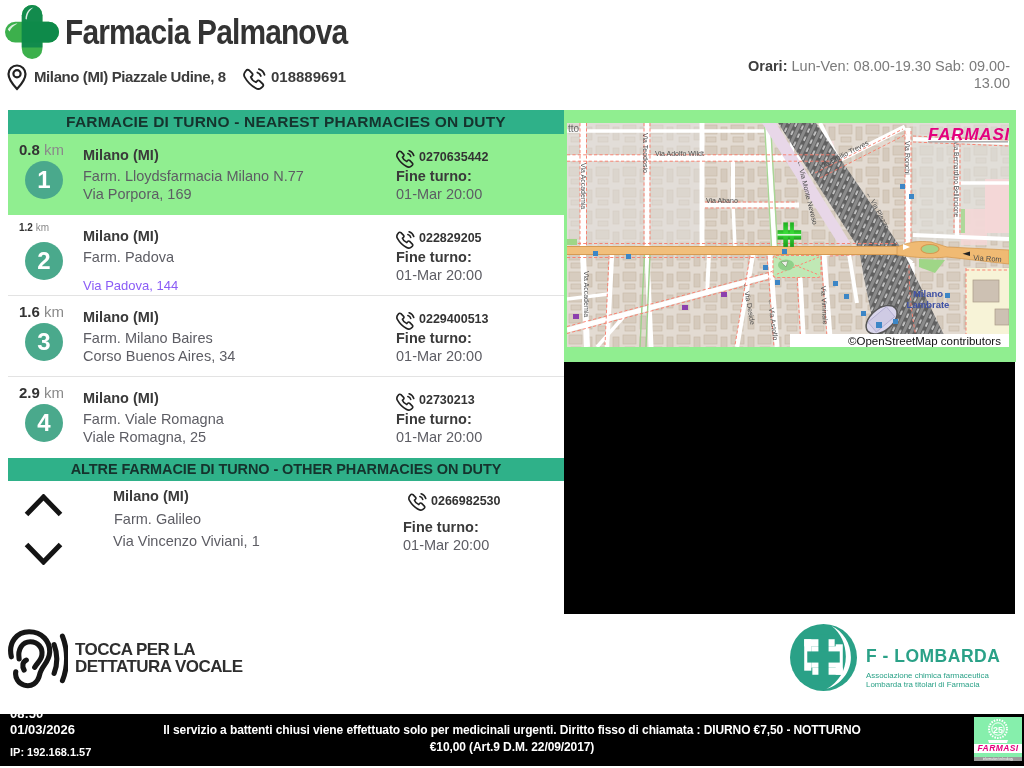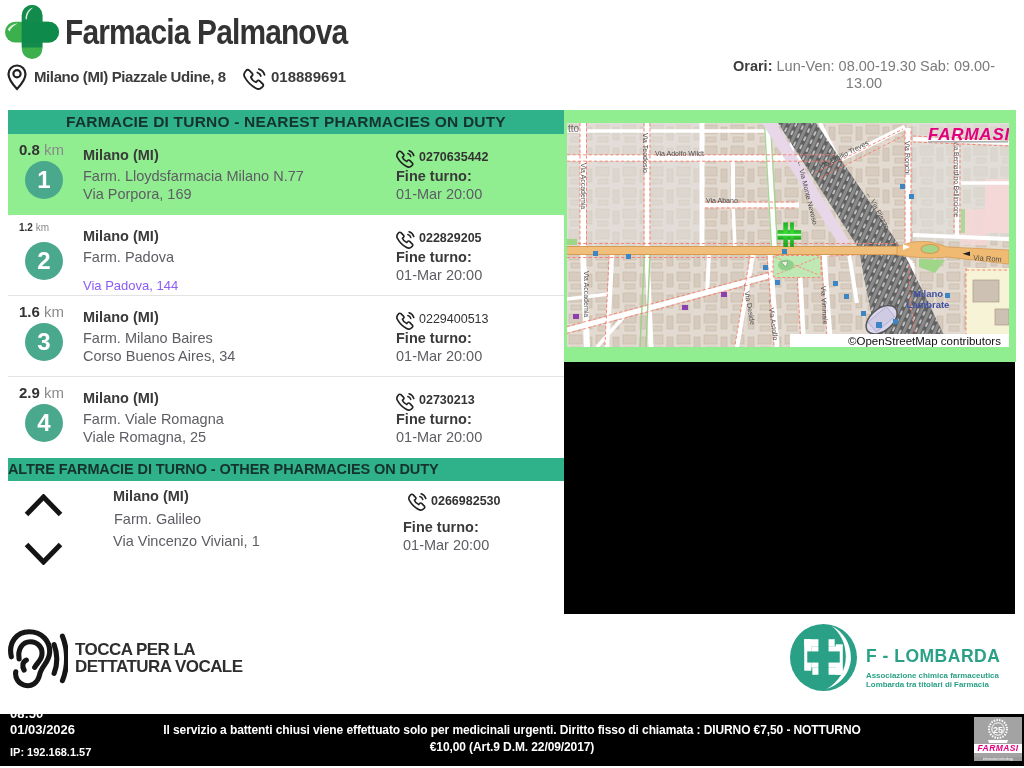--- a/index.html
+++ b/index.html
@@ -29,21 +29,21 @@
 <div class="abs" style="left:34px;top:68px;font-size:15px;font-weight:700;color:#3c3c3c;letter-spacing:-0.4px">Milano (MI) Piazzale Udine, 8</div>
 
 <svg class="abs" style="left:243px;top:67px" width="23" height="23" viewBox="0 0 20 20">
 <path d="M5.2,2.8 L8,5.6 C8.6,6.2 8.5,7.2 7.8,7.8 L6.8,8.7 C7.5,10.8 9.2,12.5 11.3,13.2 L12.2,12.2 C12.8,11.5 13.8,11.4 14.4,12 L17.2,14.8 C17.9,15.5 17.8,16.6 17,17.2 L15.7,18.2 C14.4,19.2 12.6,19.3 11.2,18.5 C7.4,16.4 3.6,12.6 1.5,8.8 C0.7,7.4 0.8,5.6 1.8,4.3 L2.8,3 C3.4,2.2 4.5,2.2 5.2,2.8 Z" fill="none" stroke="#222" stroke-width="1.6"></path>
 <path d="M12.5,4.8 C14,5.2 15.1,6.3 15.5,7.8" fill="none" stroke="#222" stroke-width="1.6" stroke-linecap="round"></path>
 <path d="M13.8,1.8 C16.2,2.5 18,4.4 18.7,6.8" fill="none" stroke="#222" stroke-width="1.6" stroke-linecap="round"></path>
 </svg>
 
 <div class="abs" style="left:271px;top:68px;font-size:15px;font-weight:700;color:#3c3c3c">018889691</div>
 
-<div class="abs" style="left:718px;top:58px;width:292px;font-size:14.5px;color:#7b7b7b;text-align:center;line-height:17px"><b style="color:#3d3d3d">Orari:</b> Lun-Ven: 08.00-19.30 Sab: 09.00-13.00</div>
+<div class="abs" style="left:718px;top:58px;width:292px;font-size:14.5px;color:#7b7b7b;text-align:right;line-height:17px"><b style="color:#3d3d3d">Orari:</b> Lun-Ven: 08.00-19.30 Sab: 09.00-13.00</div>
 
 <div class="abs" style="left:8px;top:110px;width:556px;height:24px;background:#2fb189;color:#15332d;font-size:15.5px;font-weight:700;text-align:center;line-height:24px;letter-spacing:0.2px">FARMACIE DI TURNO - NEAREST PHARMACIES ON DUTY</div>
 
 <div class="abs" style="left:8px;top:134px;width:556px;height:81px;background:#90ee90"></div>
 
 <div class="abs" style="left:19px;top:141px;font-size:15px;color:#8a8a8a"><b style="color:#333">0.8</b> km</div>
 
 <div class="abs" style="left:25px;top:161px;width:38px;height:38px;border-radius:50%;background:#4aa98c;color:#fff;font-size:24px;font-weight:700;text-align:center;line-height:38px">1</div>
 
 <div class="abs" style="left:83px;top:147px;font-size:14.5px;font-weight:700;color:#3a3a3a">Milano (MI)</div>
@@ -99,21 +99,21 @@
 <div class="abs" style="left:83px;top:330px;font-size:14.5px;color:#5d5d64">Farm. Milano Baires</div>
 
 <div class="abs" style="left:83px;top:348px;font-size:14.5px;color:#5d5d64">Corso Buenos Aires, 34</div>
 
 <svg class="abs" style="left:396px;top:311px" width="19" height="19" viewBox="0 0 20 20">
 <path d="M5.2,2.8 L8,5.6 C8.6,6.2 8.5,7.2 7.8,7.8 L6.8,8.7 C7.5,10.8 9.2,12.5 11.3,13.2 L12.2,12.2 C12.8,11.5 13.8,11.4 14.4,12 L17.2,14.8 C17.9,15.5 17.8,16.6 17,17.2 L15.7,18.2 C14.4,19.2 12.6,19.3 11.2,18.5 C7.4,16.4 3.6,12.6 1.5,8.8 C0.7,7.4 0.8,5.6 1.8,4.3 L2.8,3 C3.4,2.2 4.5,2.2 5.2,2.8 Z" fill="none" stroke="#222" stroke-width="1.7"></path>
 <path d="M12.5,4.8 C14,5.2 15.1,6.3 15.5,7.8" fill="none" stroke="#222" stroke-width="1.7" stroke-linecap="round"></path>
 <path d="M13.8,1.8 C16.2,2.5 18,4.4 18.7,6.8" fill="none" stroke="#222" stroke-width="1.7" stroke-linecap="round"></path>
 </svg>
 
-<div class="abs" style="left:419px;top:312px;font-size:12.5px;font-weight:400;color:#333">0229400513</div>
+<div class="abs" style="left:419px;top:312px;font-size:12.5px;font-weight:700;color:#333">0229400513</div>
 
 <div class="abs" style="left:396px;top:330px;font-size:14.5px;font-weight:700;color:#3a3a3a">Fine turno:</div>
 
 <div class="abs" style="left:396px;top:348px;font-size:14.5px;color:#5d5d64">01-Mar 20:00</div>
 
 <div class="abs" style="left:8px;top:377px;width:556px;height:80px;background:#fff"></div>
 
 <div class="abs" style="left:19px;top:384px;font-size:15px;color:#8a8a8a"><b style="color:#333">2.9</b> km</div>
 
 <div class="abs" style="left:25px;top:404px;width:38px;height:38px;border-radius:50%;background:#4aa98c;color:#fff;font-size:24px;font-weight:700;text-align:center;line-height:38px">4</div>
@@ -129,21 +129,21 @@
 <path d="M12.5,4.8 C14,5.2 15.1,6.3 15.5,7.8" fill="none" stroke="#222" stroke-width="1.7" stroke-linecap="round"></path>
 <path d="M13.8,1.8 C16.2,2.5 18,4.4 18.7,6.8" fill="none" stroke="#222" stroke-width="1.7" stroke-linecap="round"></path>
 </svg>
 
 <div class="abs" style="left:419px;top:393px;font-size:12.5px;font-weight:700;color:#333">02730213</div>
 
 <div class="abs" style="left:396px;top:411px;font-size:14.5px;font-weight:700;color:#3a3a3a">Fine turno:</div>
 
 <div class="abs" style="left:396px;top:429px;font-size:14.5px;color:#5d5d64">01-Mar 20:00</div>
 
-<div class="abs" style="left:8px;top:458px;width:556px;height:23px;background:#2fb189;color:#15332d;font-size:14.5px;font-weight:700;text-align:left;line-height:23px;letter-spacing:-0.1px">ALTRE FARMACIE DI TURNO - OTHER PHARMACIES ON DUTY</div>
+<div class="abs" style="left:8px;top:458px;width:556px;height:23px;background:#2fb189;color:#15332d;font-size:14.5px;font-weight:700;text-align:center;line-height:23px;letter-spacing:-0.1px">ALTRE FARMACIE DI TURNO - OTHER PHARMACIES ON DUTY</div>
 
 <svg class="abs" style="left:24px;top:494px" width="39" height="24" viewBox="0 0 39 24">
 <polyline points="2.5,20.5 19.5,3 36.5,20.5" fill="none" stroke="#141414" stroke-width="5" stroke-linecap="butt" stroke-linejoin="miter"></polyline>
 </svg>
 
 <svg class="abs" style="left:24px;top:541px" width="39" height="24" viewBox="0 0 39 24">
 <polyline points="2.5,3.5 19.5,21 36.5,3.5" fill="none" stroke="#141414" stroke-width="5" stroke-linecap="butt" stroke-linejoin="miter"></polyline>
 </svg>
 
 <div class="abs" style="left:113px;top:488px;font-size:14.5px;font-weight:700;color:#3a3a3a">Milano (MI)</div>
@@ -382,33 +382,33 @@
 <rect x="45" y="20" width="7" height="30"></rect>
 </g>
 <g fill="#2aa187">
 <rect x="28" y="10" width="10" height="46"></rect>
 <rect x="17" y="27" width="32" height="11"></rect>
 </g>
 </svg>
 
 <div class="abs" style="left:866px;top:646px;font-size:17.5px;font-weight:700;color:#2aa187;letter-spacing:0.5px;white-space:nowrap">F - LOMBARDA</div>
 
-<div class="abs" style="left:866px;top:671px;font-size:7.9px;font-weight:700;color:#2aa187;line-height:9.3px;letter-spacing:0px;white-space:nowrap">Associazione chimica farmaceutica<br>Lombarda tra titolari di Farmacia</div>
+<div class="abs" style="left:866px;top:671px;font-size:7.9px;font-weight:400;color:#2aa187;line-height:9.3px;letter-spacing:0px;white-space:nowrap">Associazione chimica farmaceutica<br>Lombarda tra titolari di Farmacia</div>
 
 <div class="abs" style="left:0;top:714px;width:1024px;height:52px;background:#000"></div>
 
 <div class="abs" style="left:10px;top:722px;font-size:13px;font-weight:700;color:#fff">01/03/2026</div>
 
 <div class="abs" style="left:10px;top:706px;font-size:13px;font-weight:700;color:#fff">08:50</div>
 
 <div class="abs" style="left:10px;top:746px;font-size:11px;font-weight:700;color:#fff">IP: 192.168.1.57</div>
 
 <div class="abs" style="left:162px;top:722px;width:700px;font-size:12px;font-weight:700;color:#fff;text-align:center;line-height:17px;letter-spacing:-0.1px">Il servizio a battenti chiusi viene effettuato solo per medicinali urgenti. Diritto fisso di chiamata : DIURNO €7,50 - NOTTURNO €10,00 (Art.9 D.M. 22/09/2017)</div>
 
-<div class="abs" style="left:974px;top:717px;width:48px;height:44px;background:#a3a3a3">
+<div class="abs" style="left:974px;top:717px;width:48px;height:44px;background:#86efac">
 
 <svg class="abs" style="left:8px;top:1px" width="32" height="26" viewBox="0 0 32 26">
 <circle cx="16" cy="11" r="9" fill="none" stroke="#fff" stroke-width="2" stroke-dasharray="1.5 1.2"></circle>
 <circle cx="16" cy="11" r="6.2" fill="none" stroke="#fff" stroke-width="1"></circle>
 <text x="16" y="14.5" font-size="9" font-weight="700" fill="#fff" text-anchor="middle">25</text>
 <path d="M6,22 L26,22 L25,25 L7,25 Z" fill="#fff"></path>
 </svg>
 
 <div class="abs" style="left:0;top:27px;width:48px;height:9px;background:#fff;color:#e6007e;font-size:8.5px;font-weight:700;font-style:italic;text-align:center;line-height:9px;letter-spacing:0.4px">FARMASI</div>
 

